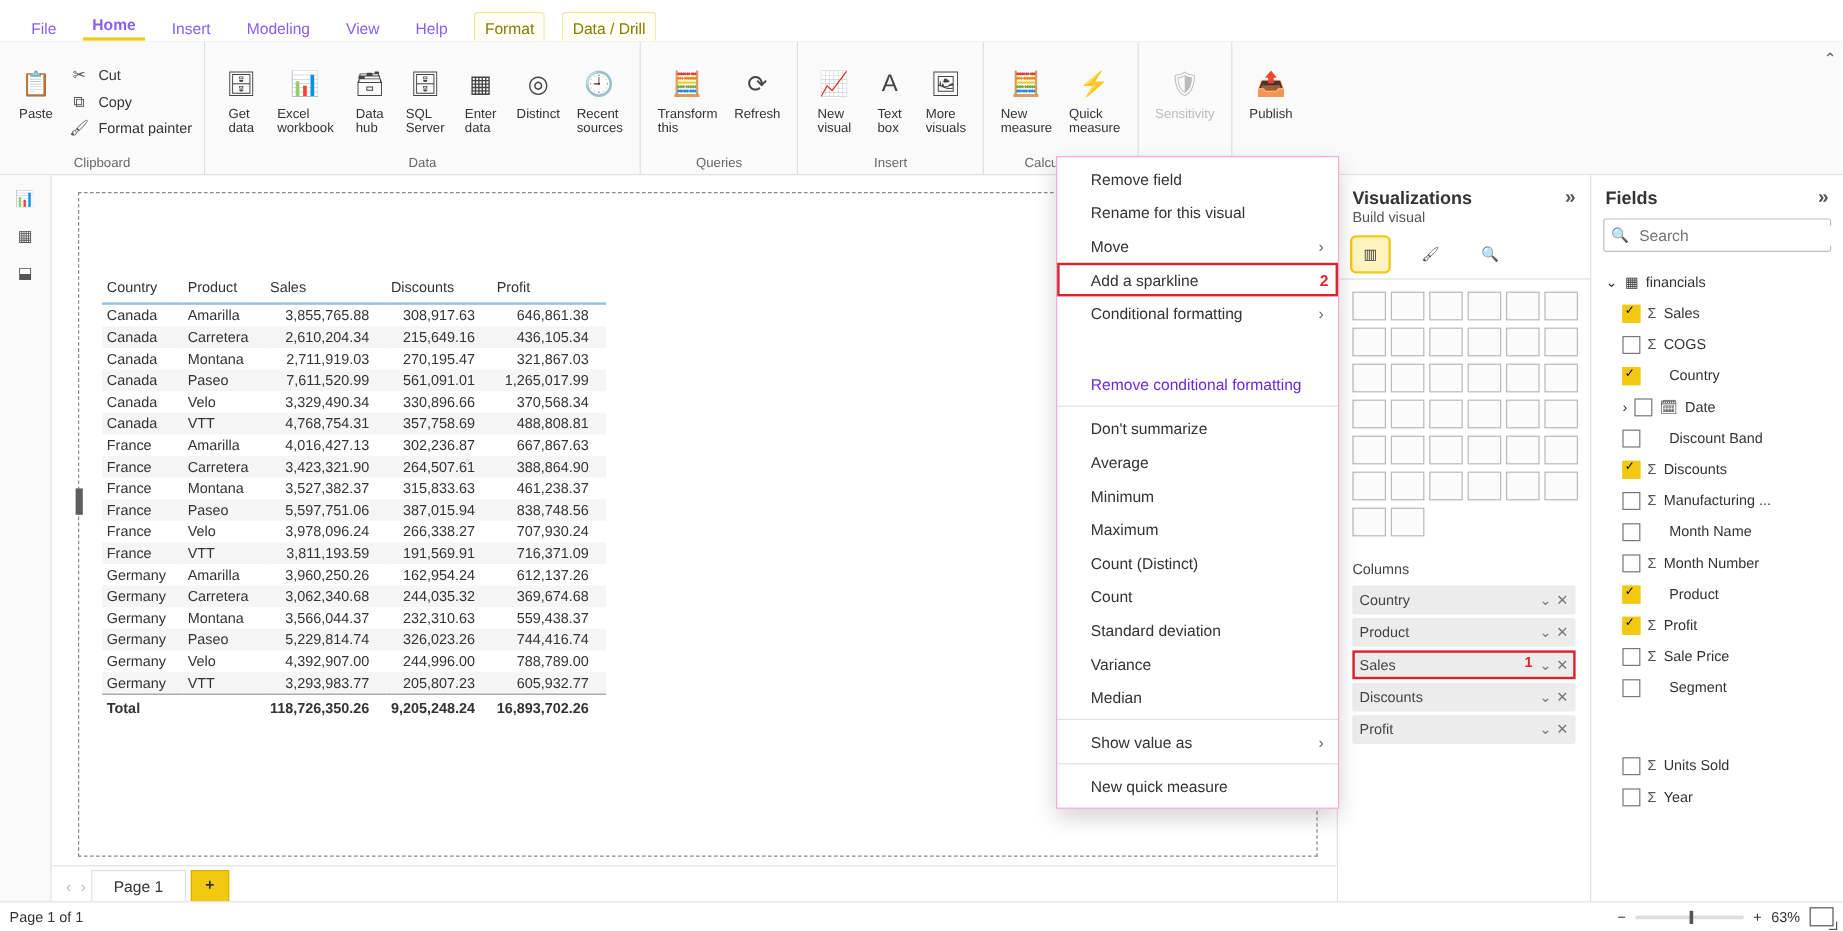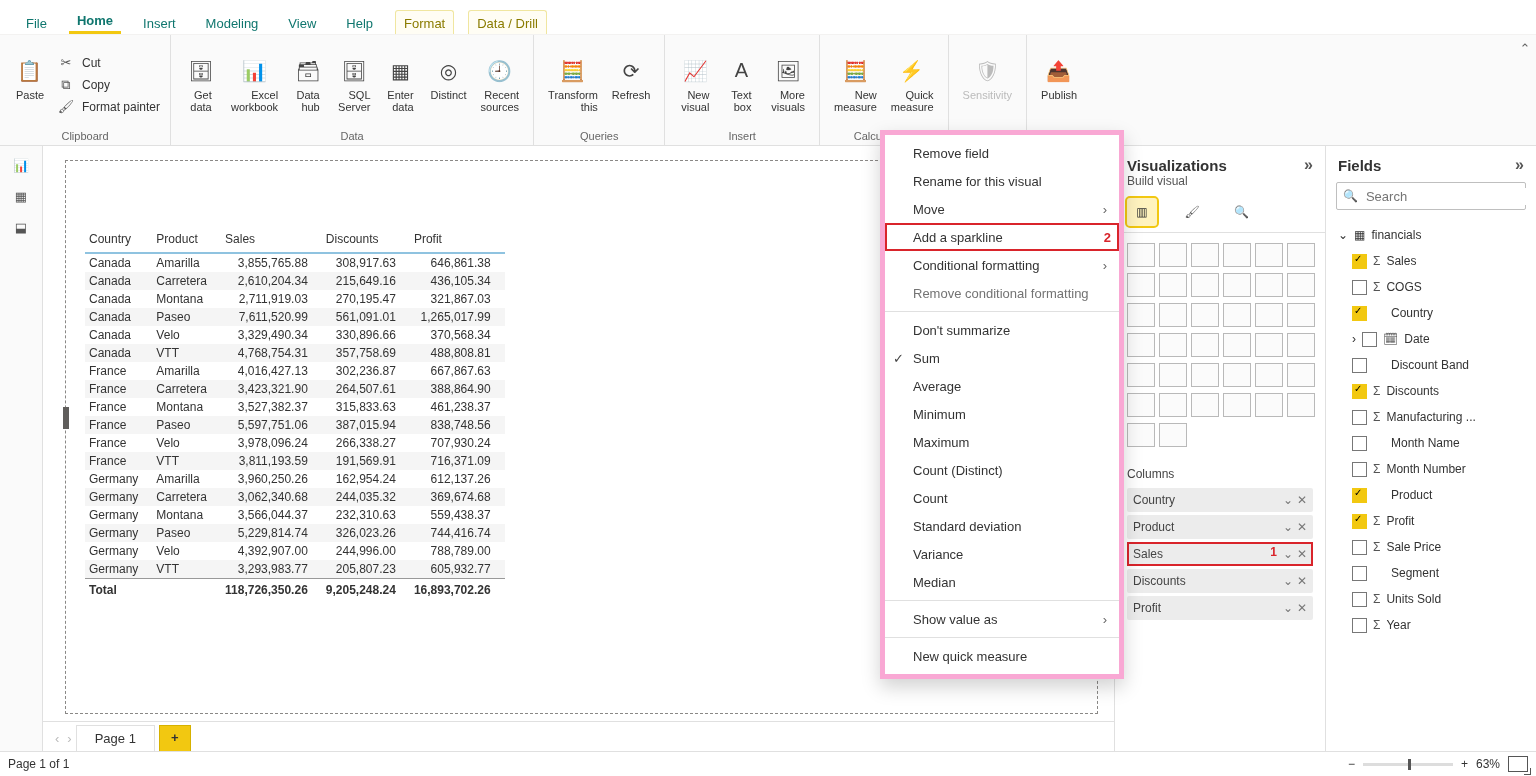--- a/index.html
+++ b/index.html
@@ -10,32 +10,32 @@
     --panel:   #f3f2f1;
     --row-alt: #f5f5f5;
     --red:     #d9242b;
   }
   html, body { margin:0; padding:0; width:1536px; height:776px;
                font-family:"Segoe UI", Arial, sans-serif; font-size:13px;
                color:var(--text); overflow:hidden; background:#fff; }
 
   
   .tabs { display:flex; gap:14px; padding:0 18px; height:34px; align-items:flex-end; border-bottom:1px solid var(--panel);}
-  .tab { padding:6px 8px 4px; line-height:1; cursor:pointer; border-radius:3px 3px 0 0; color:#0f766e;}
+  .tab { padding:6px 8px 4px; line-height:1; cursor:pointer; border-radius:3px 3px 0 0; color:#8b5cf6;}
   .tab.active { border-bottom:3px solid var(--accent); font-weight:600;}
   .tab.contextual { background:#fffdf4; color:#8a7b00; border:1px solid #f0e6a0; border-bottom:none;}
 
   
   .ribbon { display:flex; height:110px; background:#fafafa; border-bottom:1px solid var(--border);}
   .group  { display:flex; flex-direction:column; padding:4px 10px 0; border-right:1px solid var(--border);}
   .group-items { flex:1; display:flex; align-items:center; gap:6px;}
   .group .lbl { text-align:center; font-size:11px; color:var(--dim); padding-bottom:3px;}
   .cmd  { display:flex; flex-direction:column; align-items:center; gap:2px; padding:0 4px; cursor:pointer;}
   .cmd .ico { width:32px; height:32px; display:flex; align-items:center; justify-content:center; font-size:20px; color:#444;}
-  .cmd .txt { font-size:11px; text-align:right; line-height:1.15; min-height:26px;}
+  .cmd .txt { font-size:11px; text-align:left; line-height:1.15; min-height:26px;}
   .cmd.disabled { color:#bbb; }
   .cmd.disabled .ico{ color:#bbb;}
   .mini { display:flex; flex-direction:column; gap:2px;}
   .mini-row{ display:flex; align-items:center; gap:6px; cursor:pointer;}
   .mini-row .ico{ width:20px; height:20px; display:inline-flex; align-items:center; justify-content:center; color:#555;}
   .mini-row .txt{ font-size:12px;}
   .ribbon-collapse{ margin-left:auto; width:22px; display:flex; align-items:flex-start; justify-content:center; padding-top:6px; color:#666; cursor:pointer;}
 
   
   .workspace { display:flex; height:calc(100% - 34px - 110px - 24px);}
@@ -89,24 +89,24 @@
   .page-tabs{ position:absolute; left:0; right:0; bottom:0; height:32px;
               display:flex; align-items:center; padding-left:8px; background:#fff; border-top:1px solid var(--border);}
   .pg-nav{ color:#bbb; padding:0 4px; cursor:default;}
   .pg-tab{ height:26px; padding:0 18px; border:1px solid var(--border); border-bottom:none;
            display:flex; align-items:center; cursor:pointer;}
   .pg-add{ width:30px; text-align:center; background:var(--accent); border:1px solid #d6b100; border-bottom:none;
            height:26px; line-height:24px; margin-left:4px; cursor:pointer; font-weight:700;}
 
   
   .menu{ position:absolute; left:880px; top:130px; width:234px; background:#fff;
-         border:5px solid #f9a8d4; box-shadow:0 8px 18px rgba(0,0,0,.18); padding:4px 0; z-index:50;}
+         border:1px solid #f9a8d4; box-shadow:0 8px 18px rgba(0,0,0,.18); padding:4px 0; z-index:50;}
   .menu .mi{ height:28px; display:flex; align-items:center; padding:0 12px 0 28px; position:relative; cursor:pointer;}
   .menu .sep{ height:1px; background:var(--border); margin:4px 0;}
-  .menu .mi.disabled{ color:#737373; cursor:default;}
+  .menu .mi.disabled{ color:#6d28d9; cursor:default;margin-top:31px;}
   .menu .mi .arrow{ margin-left:auto; color:#666;}
   .menu .mi.check::before{ content:"✓"; position:absolute; left:8px; color:#444;}
   .mi-hi{ position:absolute; inset:0; border:2px solid var(--red); pointer-events:none;}
   .mi-num{ position:absolute; right:8px; color:var(--red); font-weight:600;}
 
   
   .status{ position:fixed; left:0; right:0; bottom:0; height:24px; display:flex; align-items:center;
            padding:0 8px; font-size:12px; background:#fff; border-top:1px solid var(--border);}
   .status .right{ margin-left:auto; display:flex; align-items:center; gap:8px;}
   .zbar{ width:90px; height:3px; background:#ddd; position:relative;}
@@ -604,21 +604,21 @@
           <div class="tree-row" style="padding-left: 18px;">
             <span class="cb"></span>
             <span class="sigma"></span>
             <span>Sale Price</span>
           </div>
           <div class="tree-row" style="padding-left: 18px;">
             <span class="cb"></span>
             <span style="width:12px"></span>
             <span>Segment</span>
           </div>
-          <div class="tree-row" style="padding-left: 18px;">
+          <div class="tree-row" style="padding-left: 18px; margin-top: 39px;">
             <span class="cb"></span>
             <span class="sigma"></span>
             <span>Units Sold</span>
           </div>
           <div class="tree-row" style="padding-left: 18px;">
             <span class="cb"></span>
             <span class="sigma"></span>
             <span>Year</span>
           </div>
         </div>
@@ -638,21 +638,20 @@
       <span class="mi-num">2</span>
       <span class="mi-hi"></span>
     </div>
   <div class="mi">
       <span>Conditional formatting</span>
       <span class="arrow">›</span>
     </div>
   <div class="mi disabled">Remove conditional formatting</div>
   <div class="sep"></div>
   <div class="mi">Don't summarize</div>
-  <div class="mi check">Sum</div>
   <div class="mi">Average</div>
   <div class="mi">Minimum</div>
   <div class="mi">Maximum</div>
   <div class="mi">Count (Distinct)</div>
   <div class="mi">Count</div>
   <div class="mi">Standard deviation</div>
   <div class="mi">Variance</div>
   <div class="mi">Median</div>
   <div class="sep"></div>
   <div class="mi">

